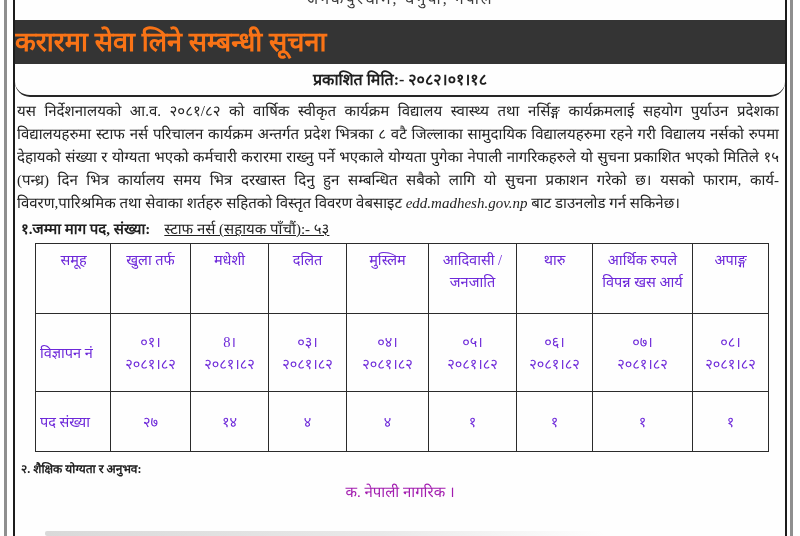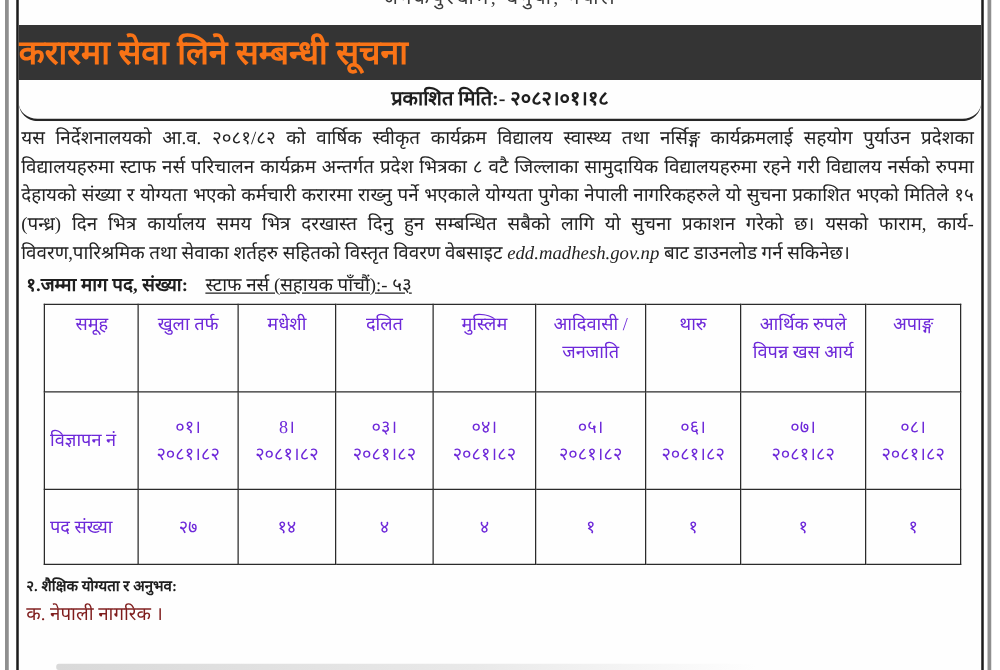--- a/index.html
+++ b/index.html
@@ -105,21 +105,22 @@
   .section2-heading {
     padding:8px 6px 1px 6px;
     font-weight:bold;
     font-size:12px;
     line-height:19px;
   }
   .section2-item {
     padding:3px 6px 0 6px;
     font-size:15px;
     line-height:19px;
-    color:#7f1d1d;
+    color:#a21caf;
+    text-align:center;
   }
 
   .bottom-smudge {
     position:absolute;
     left:30px; bottom:0;
     width:560px; height:5px;
     background:linear-gradient(to right, #d9d9d9, #e9e9e9 60%, transparent);
     border-radius:2px;
   }
 </style>

